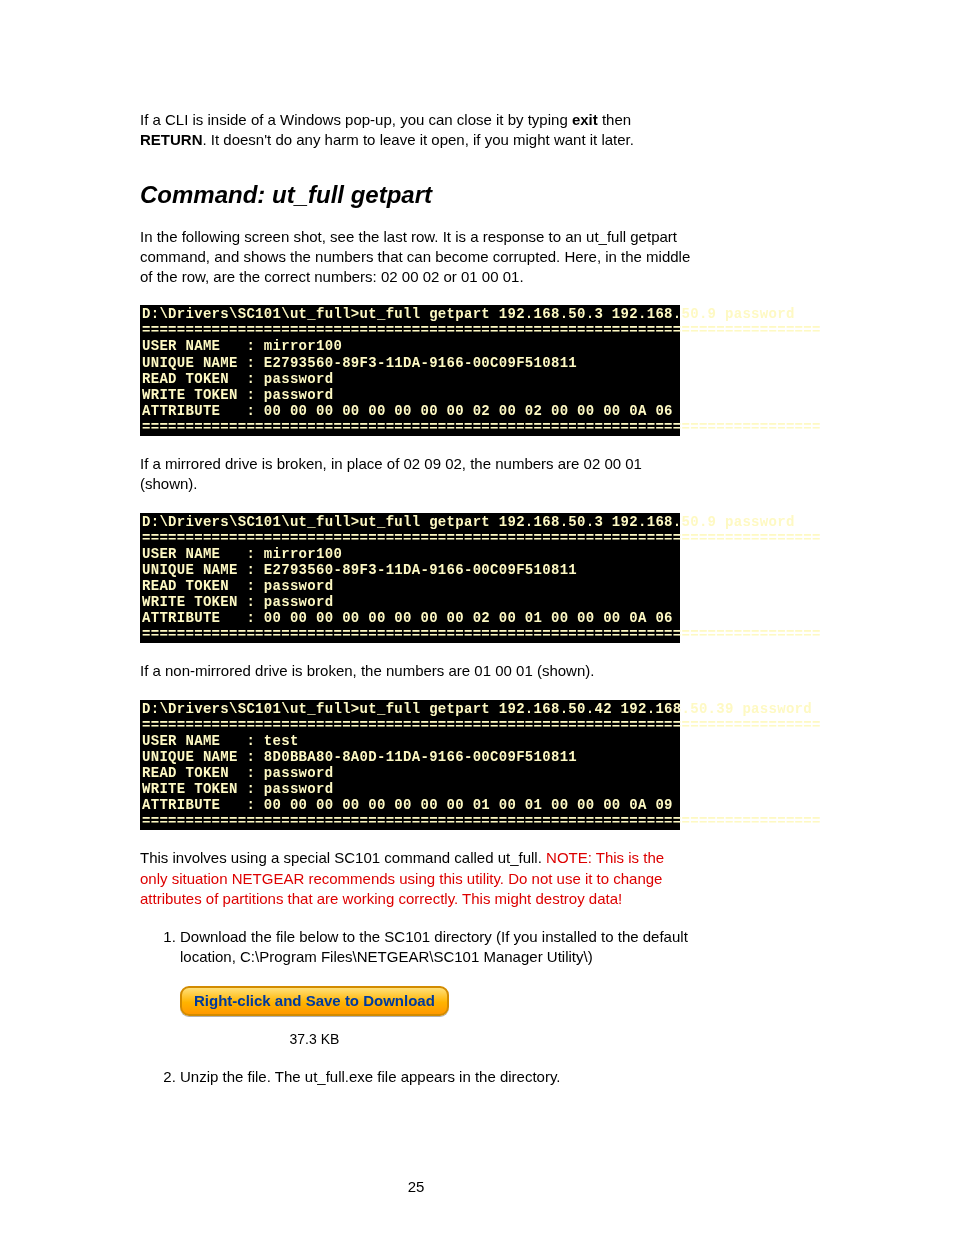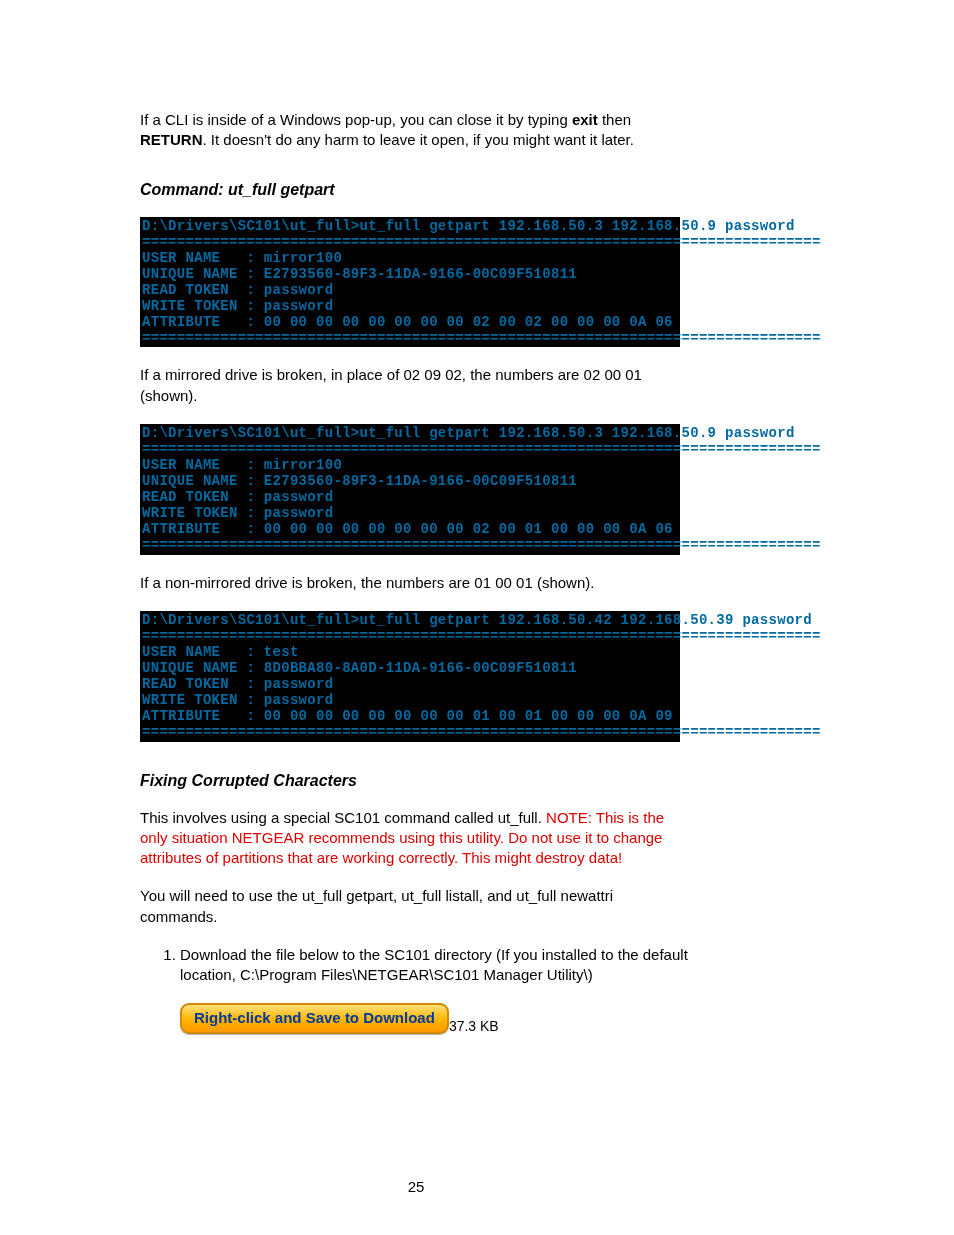--- a/index.html
+++ b/index.html
@@ -14,48 +14,48 @@
     width: 832px;
     min-height: 1235px;
     box-sizing: border-box;
     padding: 110px 140px 60px 140px;
     position: relative;
   }
   p { margin: 0 0 18px 0; line-height: 1.35; }
   h3.italic {
     font-style: italic;
     font-weight: bold;
-    font-size: 16px;
+    font-size: 24px;
     margin: 30px 0 18px 0;
   }
   b { font-weight: bold; }
   .underline { }
   .red { color: #d00; }
   .terminal {
     background: #000;
-    color: #0369a1;
+    color: #fef9c3;
     font-family: "Courier New", monospace;
     font-size: 14px;
     font-weight: bold;
     padding: 1px 2px 1px 2px;
     margin: 0 12px 18px 0;
     white-space: pre;
     line-height: 1.15;
     letter-spacing: 0.3px;
   }
   ol { margin: 0 0 18px 20px; padding: 0 0 0 20px; }
   ol li { margin-bottom: 14px; line-height: 1.35; }
   .btnrow {
     display: flex;
     align-items: flex-end;
     gap: 10px;
     margin: 10px 0 20px 0;
     padding-left: 40px;
   }
-  .dlcol { display: flex; flex-direction: row; }
+  .dlcol { display: flex; flex-direction: column; align-items: center; }
   .pillbtn {
     display: inline-block;
     border: 2px solid #d28b00;
     border-radius: 9px;
     background: linear-gradient(#ffe07a, #ffb400 55%, #ff9900);
     color: #003a9e;
     font-weight: bold;
     font-size: 15px;
     padding: 5px 12px 6px 12px;
     line-height: 1;
@@ -75,20 +75,21 @@
 <body>
 
 <div class="page">
 
   <p>
     <span>If a CLI is inside of a Windows pop-up, you can close it by typing </span><b>exit</b><span> then </span><b>RETURN</b><span>. It doesn't do any harm to leave it open, if you might want it later.</span>
   </p>
 
   <h3 class="italic">Command: ut_full getpart</h3>
 
+  <p>In the following screen shot, see the last row. It is a response to an ut_full getpart command, and shows the numbers that can become corrupted. Here, in the middle of the row, are the correct numbers: 02 00 02 or 01 00 01.</p>
 
   <div class="terminal">D:\Drivers\SC101\ut_full&gt;ut_full getpart 192.168.50.3 192.168.50.9 password
 ==============================================================================
 USER NAME   : mirror100
 UNIQUE NAME : E2793560-89F3-11DA-9166-00C09F510811
 READ TOKEN  : password
 WRITE TOKEN : password
 ATTRIBUTE   : 00 00 00 00 00 00 00 00 02 00 02 00 00 00 0A 06
 ==============================================================================</div>
 
@@ -111,34 +112,35 @@
 
   <div class="terminal">D:\Drivers\SC101\ut_full&gt;ut_full getpart 192.168.50.42 192.168.50.39 password
 ==============================================================================
 USER NAME   : test
 UNIQUE NAME : 8D0BBA80-8A0D-11DA-9166-00C09F510811
 READ TOKEN  : password
 WRITE TOKEN : password
 ATTRIBUTE   : 00 00 00 00 00 00 00 00 01 00 01 00 00 00 0A 09
 ==============================================================================</div>
 
-  <h3 class="italic">Fixing Corrupted Characters</h3>
 
   <p>
     <span>This involves using a special SC101 command called ut_full. </span><span class="red">NOTE: This is the only situation NETGEAR recommends using this utility. Do not use it to change attributes of partitions that are working correctly. This might destroy data!</span>
   </p>
 
-  <p>You will need to use the ut_full getpart, ut_full listall, and ut_full newattri commands.</p>
 
   <ol>
     <li>Download the file below to the SC101 directory (If you installed to the default location, C:\Program Files\NETGEAR\SC101 Manager Utility\)</li>
   </ol>
 
   <div class="btnrow">
     <div class="dlcol">
       <span class="pillbtn">Right-click and Save to Download</span>
       <span class="kb">37.3 KB</span>
     </div>
   </div>
 
+  <ol start="2">
+    <li>Unzip the file. The ut_full.exe file appears in the directory.</li>
+  </ol>
 
   <div class="pagenum">25</div>
 </div>
 
 </body></html>

